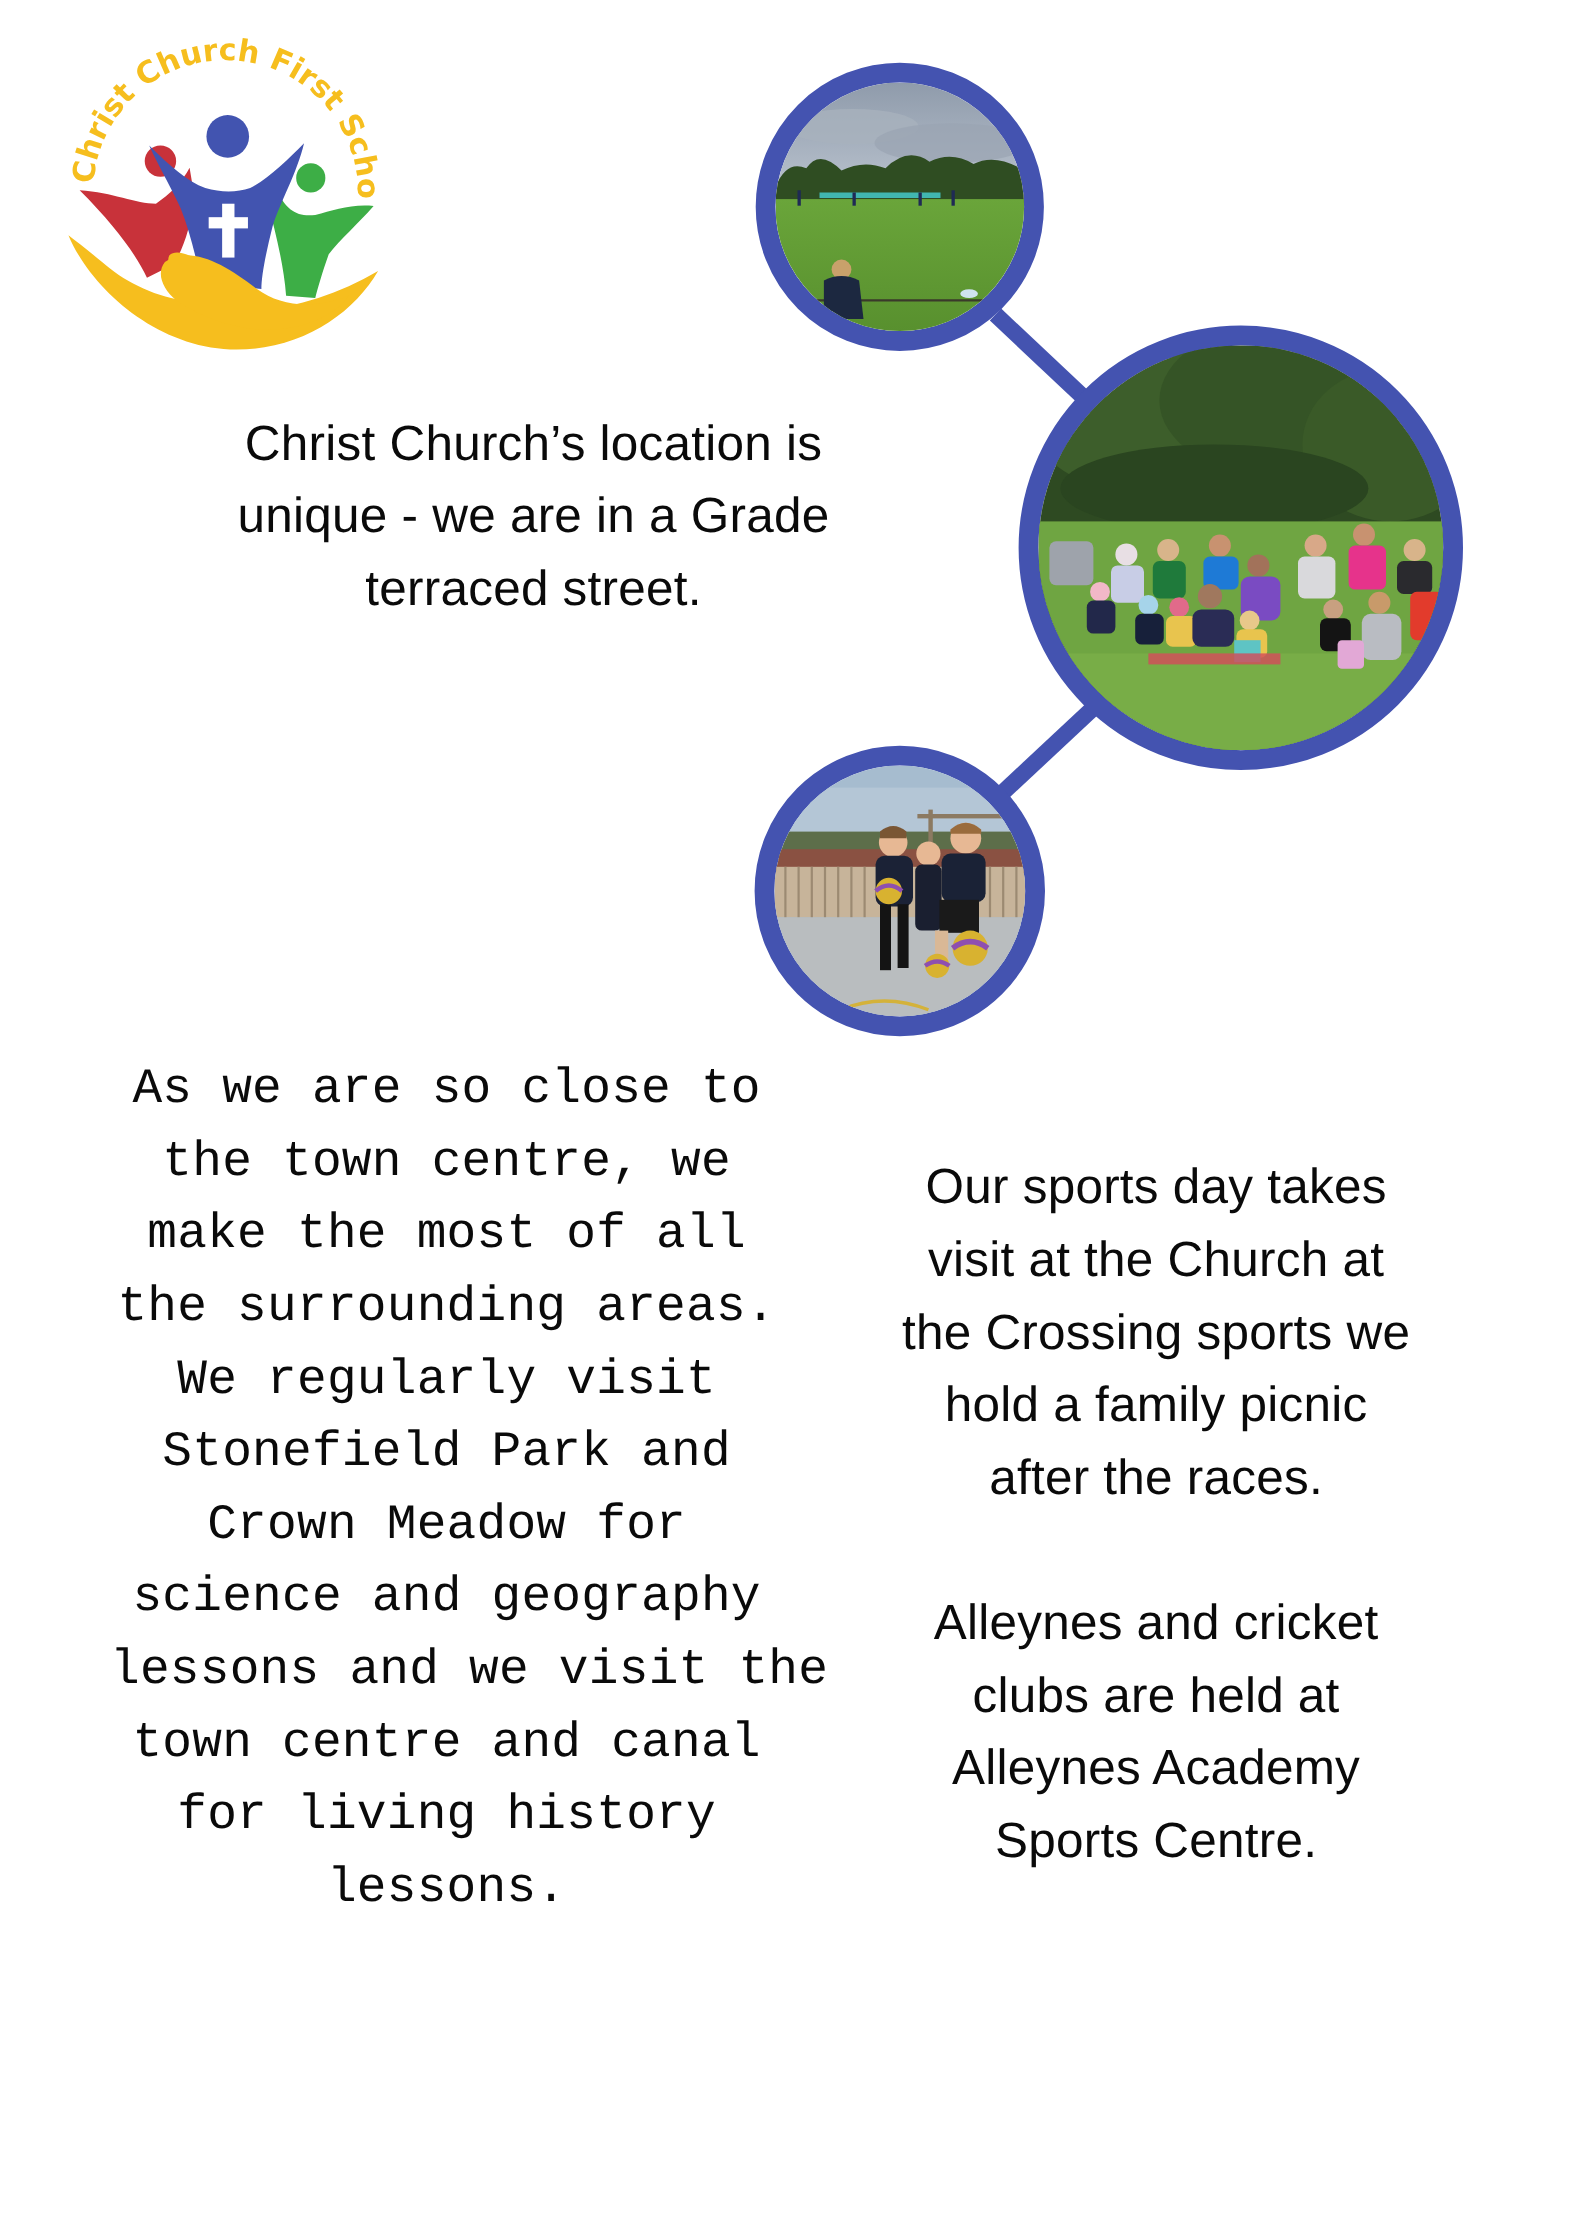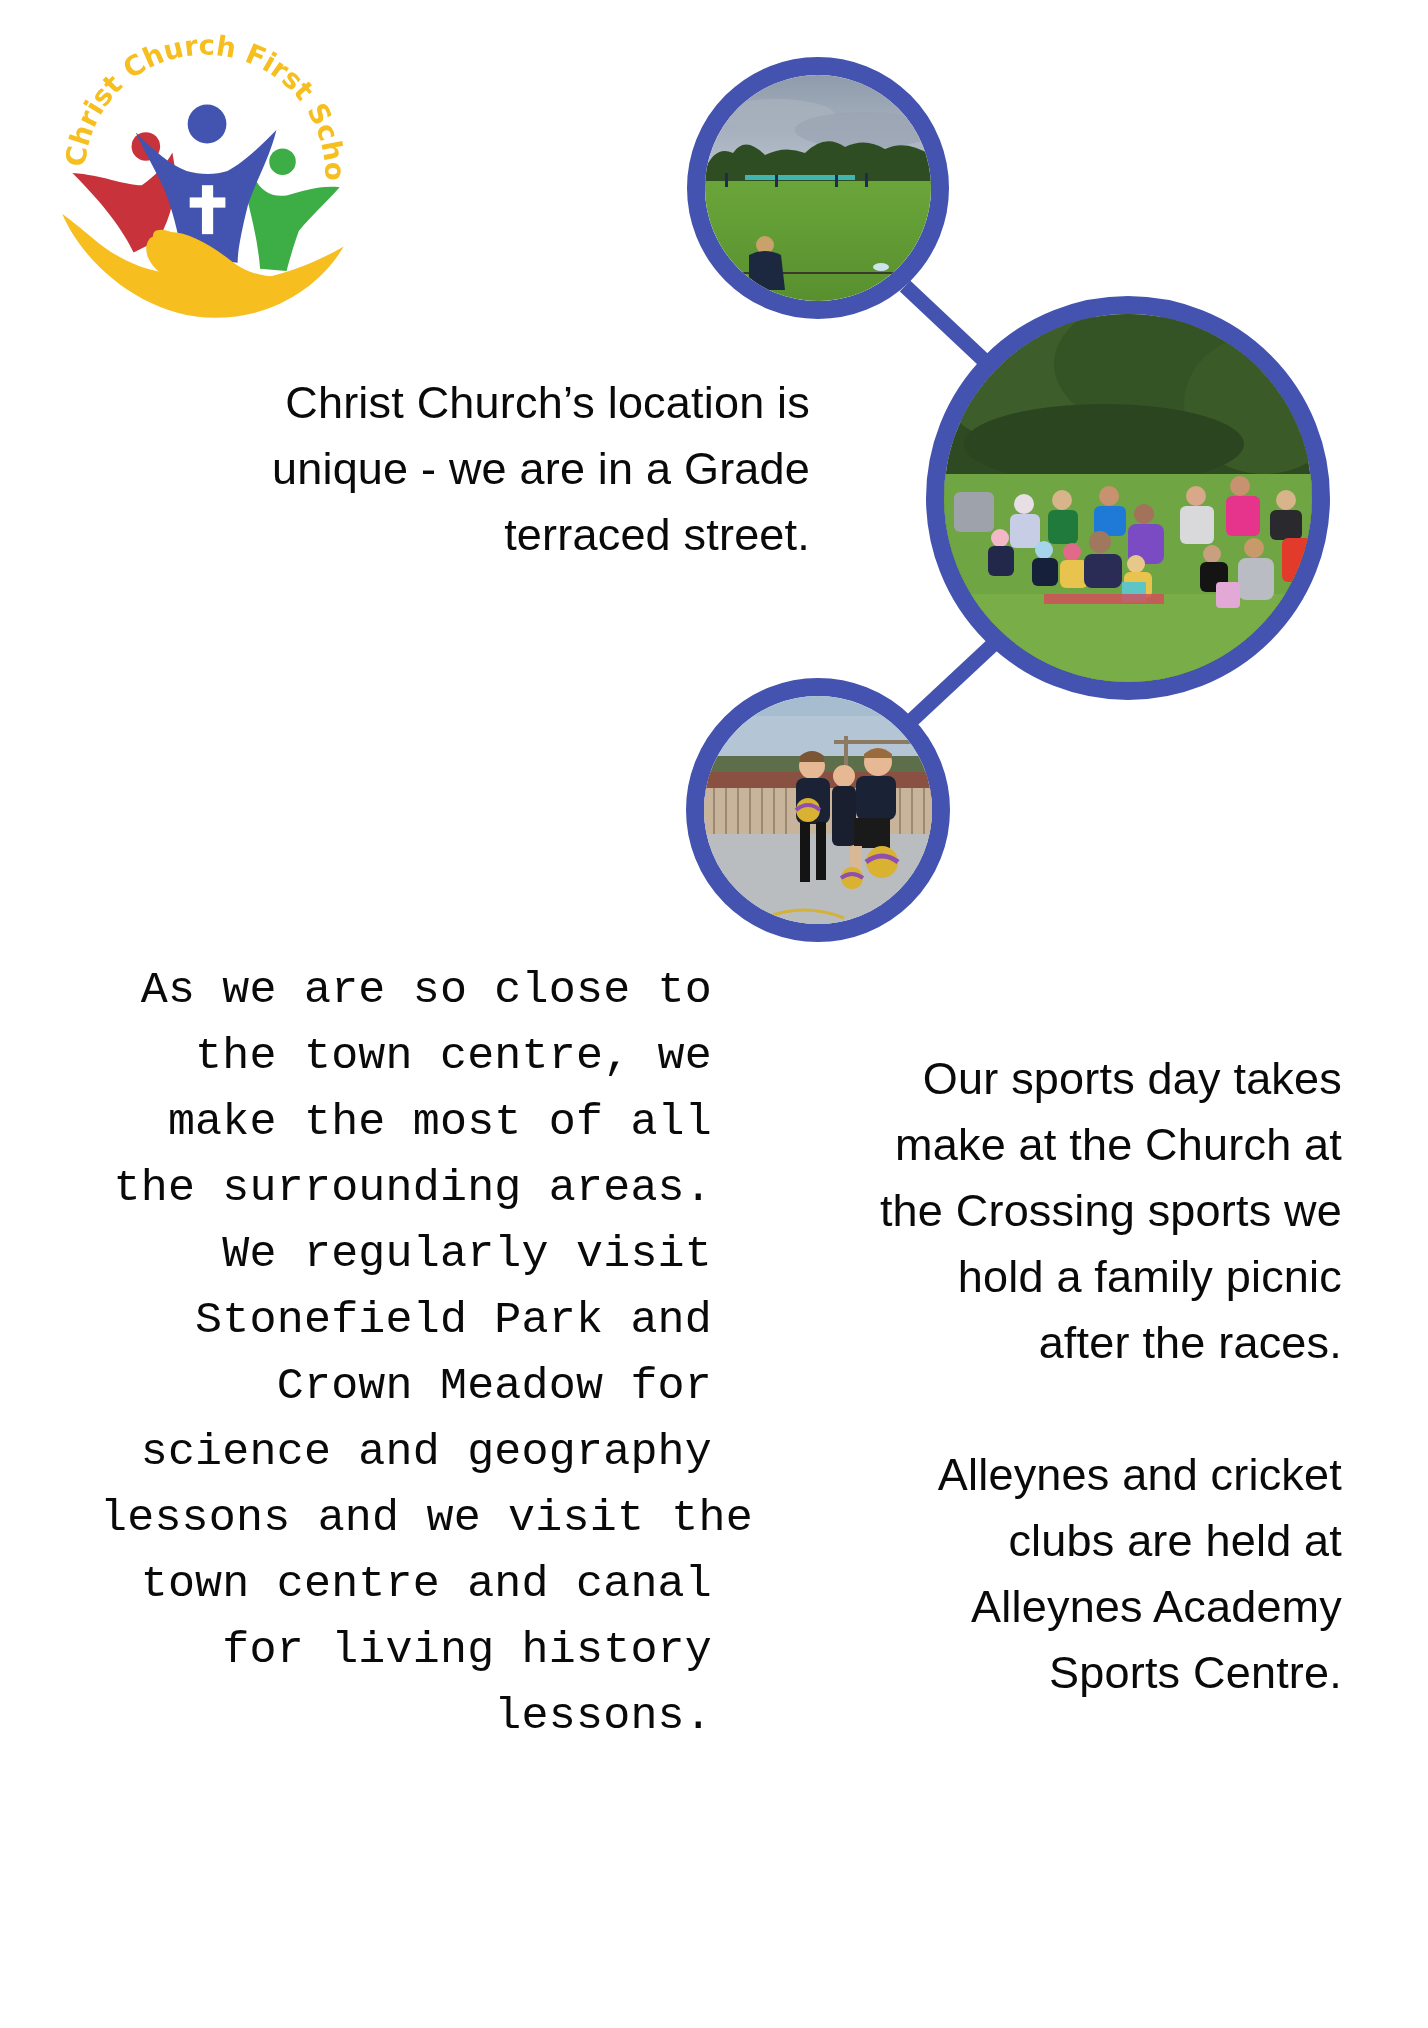--- a/index.html
+++ b/index.html
@@ -8,21 +8,21 @@
   .logo { position: absolute; left: 52px; top: 22px; width: 306px; height: 306px; }
   .connectors { position: absolute; left: 0; top: 0; width: 1428px; height: 1000px; pointer-events: none; }
   .photo { position: absolute; border-radius: 50%; box-sizing: border-box;
            border: 18px solid #4453B0; overflow: hidden; background: #fff; }
   .photo svg { display: block; width: 100%; height: 100%; }
   .p1 { left: 687px; top: 57px; width: 262px; height: 262px; }
   .p2 { left: 926px; top: 296px; width: 404px; height: 404px; }
   .p3 { left: 686px; top: 678px; width: 264px; height: 264px; }
   .text-block { position: absolute; text-align: center; font-size: 45px; line-height: 66px;
                 letter-spacing: 0.2px; }
-  .text-block .line { display: block; white-space: nowrap; height: 66px; text-align: right; }
+  .text-block .line { display: block; white-space: nowrap; height: 66px; }
   .tb-top { left: 160px; width: 650px; top: 370px; }
   .tb-left { left: 100px; width: 612px; top: 958px; font-family: Liberation Mono, monospace; }
   .tb-right { left: 760px; width: 582px; top: 1046px; }
 </style>
 </head>
 <body>
 
 <div class="logo">
   <svg viewBox="0 0 300 300" width="306" height="306">
     <defs>
@@ -196,21 +196,21 @@
   <span class="line">science and geography</span>
   <span class="line">lessons and we visit the</span>
   <span class="line">town centre and canal</span>
   <span class="line">for living history</span>
   <span class="line">lessons.</span>
 </div>
 
 <div class="text-block tb-right">
   <div>
     <span class="line">Our sports day takes</span>
-    <span class="line">make at the Church at</span>
+    <span class="line">visit at the Church at</span>
     <span class="line">the Crossing sports we</span>
     <span class="line">hold a family picnic</span>
     <span class="line">after the races.</span>
   </div>
   <span class="line"></span>
   <div>
     <span class="line">Alleynes and cricket</span>
     <span class="line">clubs are held at</span>
     <span class="line">Alleynes Academy</span>
     <span class="line">Sports Centre.</span>

